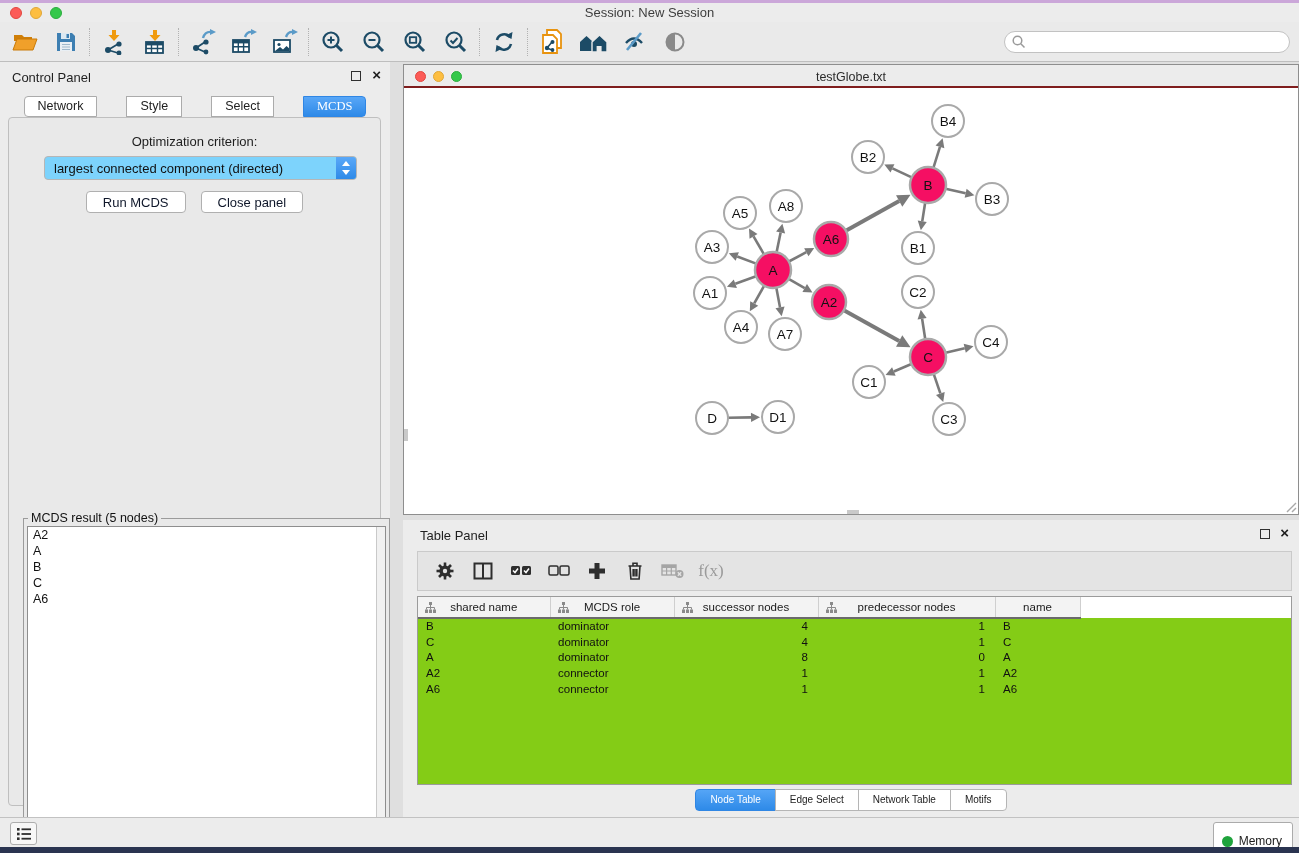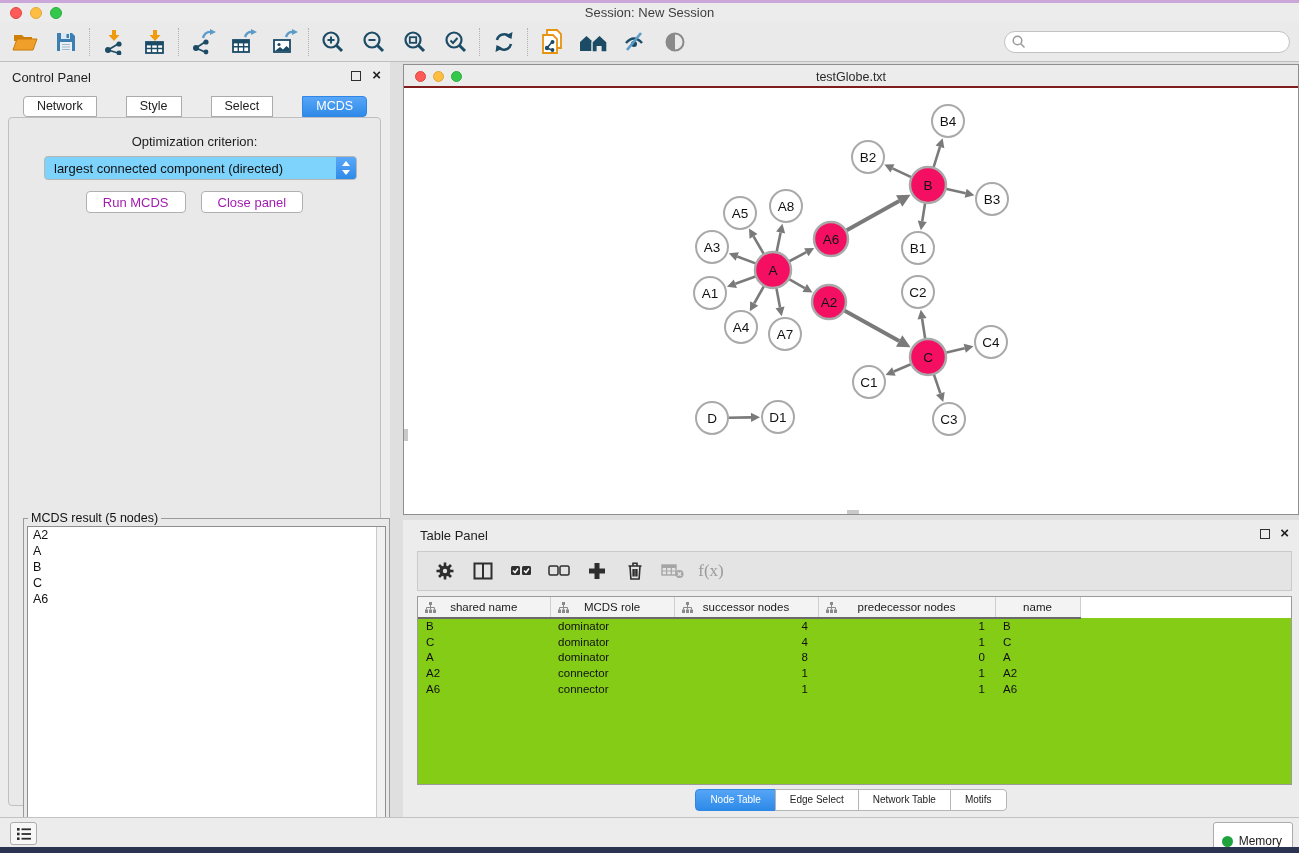--- a/index.html
+++ b/index.html
@@ -38,52 +38,52 @@
   .panel-head .ph-title { position:absolute; left:12px; top:8px; font-size:13px; color:#1F1F1F; }
   .float-btn { position:absolute; top:9px; width:10px; height:10px; border:1.5px solid #2F2F2F; display:inline-block; cursor:pointer; }
   .close-btn { position:absolute; top:4px; font-size:15px; font-weight:700; color:#1E1E1E; cursor:pointer; line-height:18px; }
   .cp-float { right:29px; } .cp-close { right:9px; }
 
   .cp-tabs { position:absolute; top:34px; left:0; width:100%; display:flex; justify-content:center;gap:30px; }
   .cp-tab { height:21px; line-height:19px; padding:0 13px; background:#FFFFFF; border:1px solid #ABABAB;
             margin-left:-1px; font-size:12.5px; color:#222; cursor:pointer; }
   .cp-tab:first-child { border-radius:4px 0 0 4px; margin-left:0; }
   .cp-tab:last-child { border-radius:0 4px 4px 0; }
-  .cp-tab.active { background:linear-gradient(#58A6F7,#2E8AE8); border-color:#2F86E4; color:#fff; }
+  .cp-tab.active { background:linear-gradient(#58A6F7,#2E8AE8); border-color:#2F86E4; color:#fff;font-family:Liberation Serif, serif; }
 
   .cp-content { position:absolute; left:8px; top:55px; width:373px; height:689px; background:#E9E9E9;
                 border:1px solid #BFBFBF; border-radius:4px; }
   .opt-label { position:absolute; top:16px; left:0; width:100%; text-align:center; font-size:13px; color:#1D1D1D; }
   .dropdown { position:absolute; top:38px; left:35px; width:313px; height:24px; background:#7dd3fc;
               border:1px solid #B6B6B6; border-radius:4px; cursor:pointer; }
   .dropdown .dd-text { position:absolute; left:9px; top:4px; font-size:13px; color:#111; white-space:nowrap; }
   .dd-stepper { position:absolute; right:0; top:0; width:20px; height:22px; background:linear-gradient(#5AA8F8,#2E8AE8);
                 border-radius:0 3px 3px 0; }
   .dd-stepper svg { position:absolute; left:4px; top:3px; }
   .btn-row { position:absolute; top:73px; left:0; width:100%; display:flex; justify-content:center; gap:15px; }
   .mac-btn { height:22px; padding:0 16px; background:#FFFFFF; border:1px solid #B0B0B0; border-radius:4px;
-             font-size:13px; color:#a21caf; font-family:"Liberation Sans",sans-serif; cursor:pointer; }
+             font-size:13px; color:#0f172a; font-family:"Liberation Sans",sans-serif; cursor:pointer; }
 
   .mcds-result { position:absolute; left:14px; top:393px; width:367px; height:346px;
                  border:1px solid #9B9B9B; background:#E9E9E9; }
   .mcds-result legend { font-size:12.5px; color:#111; margin-left:4px; padding:0 3px; }
   .result-list { position:absolute; left:3px; right:3px; top:1px; bottom:3px; background:#fff;
                  border:1px solid #8E8E8E; overflow:hidden; }
   .result-scroll { position:absolute; right:0; top:0; bottom:0; width:9px; background:#F1F1F1; border-left:1px solid #C9C9C9; }
   .result-item { font-size:12.5px; color:#111; line-height:16px; padding-left:5px; }
 
   
   .net-window { position:absolute; left:13px; top:2px; width:896px; height:451px; background:#fff;
                 border:1px solid #8E8E8E; }
   .net-titlebar { position:absolute; top:0; left:0; right:0; height:23px; background:#ECECEC;
                   border-bottom:2px solid #7f1d1d; }
   .net-traffic { position:absolute; left:11px; top:6px; display:flex; gap:7px; }
   .net-traffic .tl { width:11px; height:11px; }
   .net-title { position:absolute; left:0; right:0; top:5px; text-align:center; font-size:12.5px; color:#2B2B2B; }
-  .net-canvas { position:absolute; left:0; top:23px; right:0; bottom:0; background:#fff; overflow:hidden;border-radius:27px; }
+  .net-canvas { position:absolute; left:0; top:23px; right:0; bottom:0; background:#fff; overflow:hidden; }
   .scroll-stub-v { position:absolute; left:0; top:341px; width:4px; height:12px; background:#C9C9C9; }
   .scroll-stub-h { position:absolute; left:443px; bottom:0; width:12px; height:4px; background:#C9C9C9; }
   .resize-grip { position:absolute; right:1px; bottom:1px; width:14px; height:14px; }
 
   
   .table-panel { position:absolute; left:13px; top:458px; width:896px; height:297px; background:#ECECEC; }
   .tp-float { right:29px; } .tp-close { right:10px; }
   .tp-toolbar { position:absolute; left:14px; top:31px; width:875px; height:40px; background:#E4E4E4;
                 border:1px solid #CACACA; display:flex; align-items:center; padding-left:8px; }
   .tp-btn { width:38px; height:32px; border:none; background:transparent; display:flex; align-items:center;

